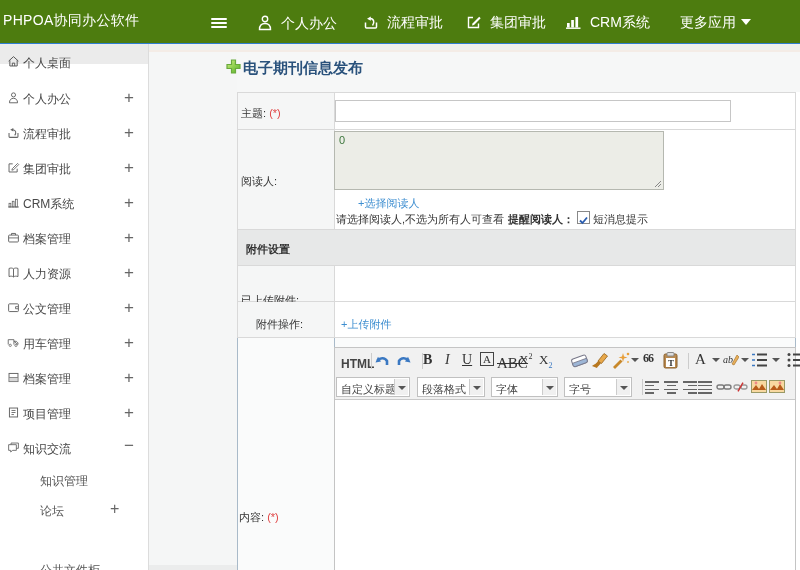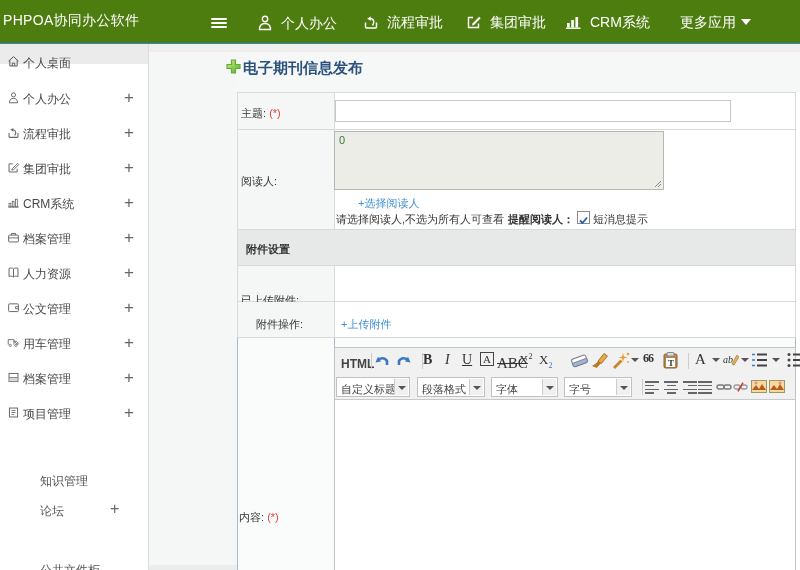--- a/index.html
+++ b/index.html
@@ -161,20 +161,28 @@
       <span class="plus">+</span>
   </div>
   <div class="sitem" style="top:351px;">
     <span class="ico"><svg width="13" height="13" viewBox="0 0 16 16">
           <rect x="3" y="2.5" width="10" height="11" fill="none" stroke="#666" stroke-width="1.2"></rect>
           <path d="M5.5 5.5 L10.5 5.5 M5.5 8 L10.5 8 M5.5 10.5 L8.5 10.5" stroke="#666" stroke-width="1.1"></path>
         </svg></span>
     <span class="txt">项目管理</span>
       <span class="plus">+</span>
   </div>
+  <div class="sitem" style="top:386px;">
+    <span class="ico"><svg width="13" height="13" viewBox="0 0 16 16">
+          <path d="M5 4.5 L5 2.5 L14 2.5 L14 9 L11.5 9" fill="none" stroke="#666" stroke-width="1.1"></path>
+          <path d="M2 4.5 L11.5 4.5 L11.5 11.5 L7 11.5 L4.5 13.5 L4.5 11.5 L2 11.5 Z" fill="none" stroke="#666" stroke-width="1.1"></path>
+        </svg></span>
+    <span class="txt">知识交流</span>
+      <span class="plus" style="top:6px;">−</span>
+  </div>
   <div class="subitem" style="top:421px;">
       <span class="txt">知识管理</span>
     </div>
   <div class="subitem" style="top:450.5px;">
       <span class="txt">论坛</span>
       <span class="plus">+</span>
     </div>
   <div class="subitem" style="top:509.5px;">
       <span class="txt">公共文件柜</span>
     </div>

